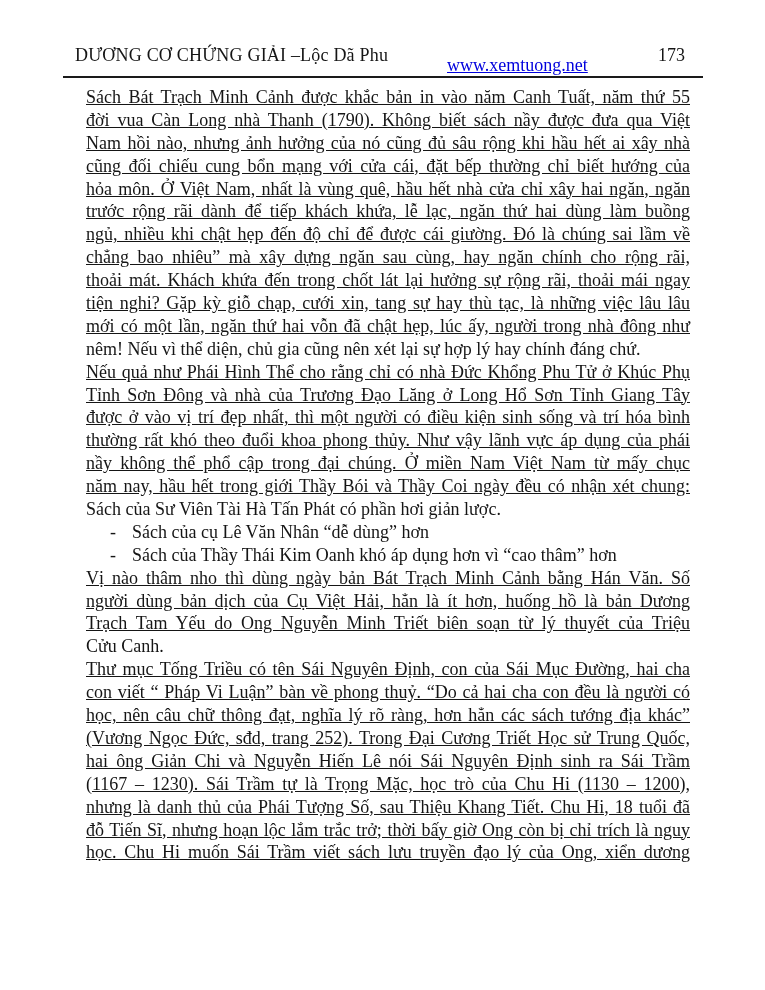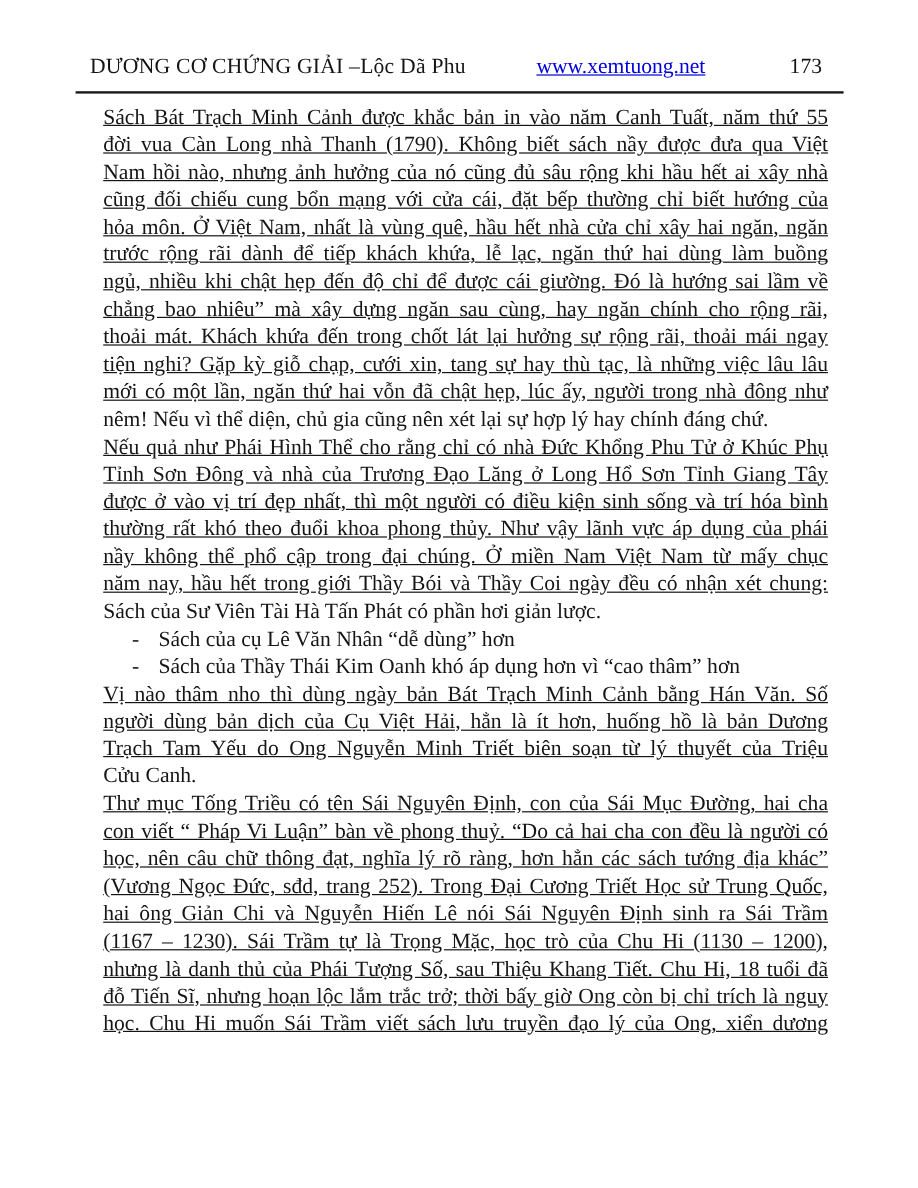--- a/index.html
+++ b/index.html
@@ -60,33 +60,33 @@
   .line.bullet { padding-left: 24px; }
   .line .bmark { display: inline-block; width: 22px; }
 </style>
 </head>
 <body style="color: rgb(21, 21, 21); background: rgb(255, 255, 255);">
 
 <div class="page">
 
   <div class="page-header">
     <div class="hdr-title">DƯƠNG CƠ CHỨNG GIẢI –Lộc Dã Phu</div>
-    <a class="hdr-link" style="color: rgb(0, 0, 221);">www.xemtuong.net</a>
+    <a class="hdr-link" style="color: rgb(0, 0, 221); margin-top: 10px;">www.xemtuong.net</a>
     <div class="hdr-page-num">173</div>
     <div class="hdr-rule" style="background: rgb(26, 26, 26);"></div>
   </div>
 
   <div class="body-text">
       <div class="line j">Sách Bát Trạch Minh Cảnh được khắc bản in vào năm Canh Tuất, năm thứ 55</div>
       <div class="line j">đời vua Càn Long nhà Thanh (1790). Không biết sách nầy được đưa qua Việt</div>
       <div class="line j">Nam hồi nào, nhưng ảnh hưởng của nó cũng đủ sâu rộng khi hầu hết ai xây nhà</div>
       <div class="line j">cũng đối chiếu cung bổn mạng với cửa cái, đặt bếp thường chỉ biết hướng của</div>
       <div class="line j">hỏa môn. Ở Việt Nam, nhất là vùng quê, hầu hết nhà cửa chỉ xây hai ngăn, ngăn</div>
       <div class="line j">trước rộng rãi dành để tiếp khách khứa, lễ lạc, ngăn thứ hai dùng làm buồng</div>
-      <div class="line j">ngủ, nhiều khi chật hẹp đến độ chỉ để được cái giường. Đó là hướng sai lầm về</div>
+      <div class="line j">ngủ, nhiều khi chật hẹp đến độ chỉ để được cái giường. Đó là chúng sai lầm về</div>
       <div class="line j">chẳng bao nhiêu” mà xây dựng ngăn sau cùng, hay ngăn chính cho rộng rãi,</div>
       <div class="line j">thoải mát. Khách khứa đến trong chốt lát lại hưởng sự rộng rãi, thoải mái ngay</div>
       <div class="line j">tiện nghi? Gặp kỳ giỗ chạp, cưới xin, tang sự hay thù tạc, là những việc lâu lâu</div>
       <div class="line j">mới có một lần, ngăn thứ hai vỗn đã chật hẹp, lúc ấy, người trong nhà đông như</div>
       <div class="line">nêm! Nếu vì thể diện, chủ gia cũng nên xét lại sự hợp lý hay chính đáng chứ.</div>
       <div class="line j">Nếu quả như Phái Hình Thể cho rằng chỉ có nhà Đức Khổng Phu Tử ở Khúc Phụ</div>
       <div class="line j">Tỉnh Sơn Đông và nhà của Trương Đạo Lăng ở Long Hổ Sơn Tỉnh Giang Tây</div>
       <div class="line j">được ở vào vị trí đẹp nhất, thì một người có điều kiện sinh sống và trí hóa bình</div>
       <div class="line j">thường rất khó theo đuổi khoa phong thủy. Như vậy lãnh vực áp dụng của phái</div>
       <div class="line j">nầy không thể phổ cập trong đại chúng. Ở miền Nam Việt Nam từ mấy chục</div>

